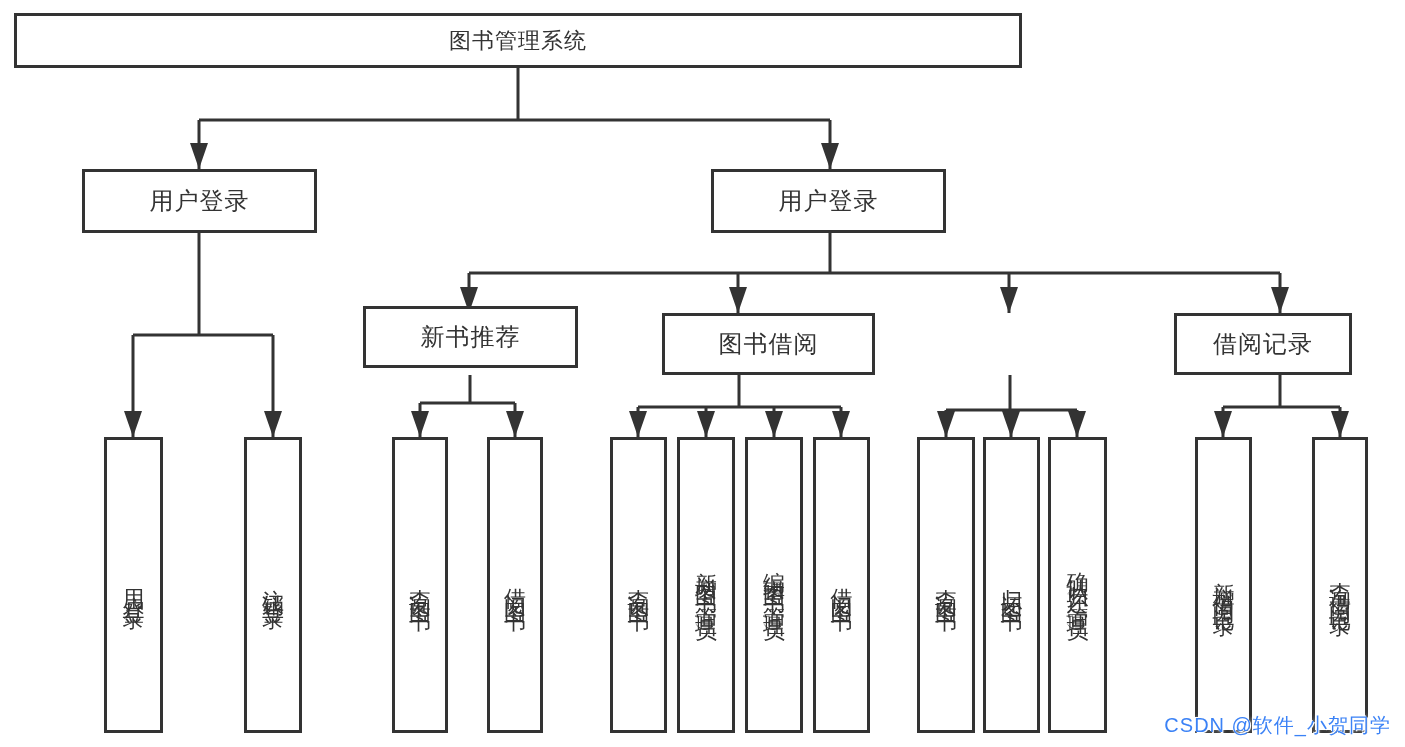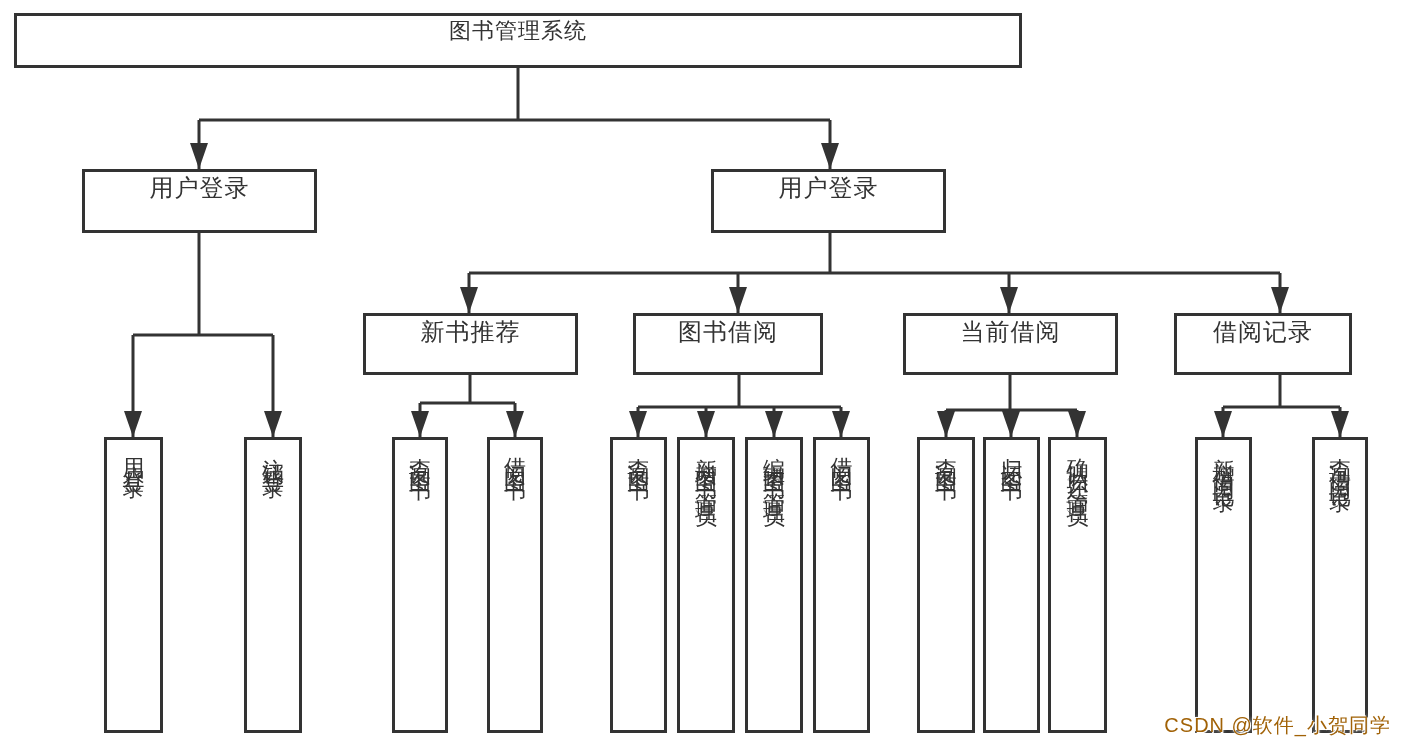--- a/index.html
+++ b/index.html
@@ -16,61 +16,61 @@
     position: absolute;
     left: 0; top: 0;
     width: 1405px; height: 747px;
   }
   .box {
     position: absolute;
     box-sizing: border-box;
     background: #ffffff;
     border: 3px solid #333333;
     display: flex;
-    align-items: flex-start;
+    align-items: center;
     justify-content: center;
     color: #333333;
   }
   .box-h { font-size: 24px; letter-spacing: 1px; }
   .box-root { font-size: 22px; letter-spacing: 1px; }
   .box-leaf { font-size: 22px; }
   .box-leaf .vtext {
     writing-mode: vertical-rl;
     text-orientation: mixed;
     letter-spacing: 7px;
     line-height: 1;
     white-space: nowrap;
   }
   
   #n-root        { left: 14px;   top: 13px;  width: 1008px; height: 55px; }
   #n-user-login-group { left: 82px;  top: 169px; width: 235px; height: 64px; }
   #n-book-mgmt-group  { left: 711px; top: 169px; width: 235px; height: 64px; }
-  #n-new-book    { left: 363px;  top: 313px; width: 215px; height: 62px; }
-  #n-book-borrow { left: 633px;  top: 313px; width: 190px; height: 62px; }
+  #n-new-book    { left: 363px;  top: 306px; width: 215px; height: 62px; }
+  #n-book-borrow { left: 662px;  top: 313px; width: 213px; height: 62px; }
   #n-current     { left: 903px;  top: 313px; width: 215px; height: 62px; }
   #n-records     { left: 1174px; top: 313px; width: 178px; height: 62px; }
   #l-user-login { left: 104px;  top: 437px; width: 59px; height: 296px; }
   #l-logout     { left: 244px;  top: 437px; width: 58px; height: 296px; }
   #l-nb-query   { left: 392px;  top: 437px; width: 56px; height: 296px; }
   #l-nb-borrow  { left: 487px;  top: 437px; width: 56px; height: 296px; }
   #l-bb-query   { left: 610px;  top: 437px; width: 57px; height: 296px; }
   #l-bb-add     { left: 677px;  top: 437px; width: 58px; height: 296px; }
   #l-bb-edit    { left: 745px;  top: 437px; width: 58px; height: 296px; }
   #l-bb-borrow  { left: 813px;  top: 437px; width: 57px; height: 296px; }
   #l-cb-query   { left: 917px;  top: 437px; width: 58px; height: 296px; }
   #l-cb-return  { left: 983px;  top: 437px; width: 57px; height: 296px; }
   #l-cb-confirm { left: 1048px; top: 437px; width: 59px; height: 296px; }
   #l-br-add     { left: 1195px; top: 437px; width: 57px; height: 296px; }
   #l-br-query   { left: 1312px; top: 437px; width: 56px; height: 296px; }
   .watermark {
     position: absolute;
     right: 14px;
     bottom: 8px;
     font-size: 20px;
-    color: #a16207;
+    color: #3b82f6;
     letter-spacing: 1px;
     text-shadow: 1px 1px 0 #ffffff, -1px -1px 0 #ffffff, 0 0 4px #ffffff;
     white-space: nowrap;
   }
 </style>
 </head>
 <body>
 
 <div class="canvas">
 
@@ -124,23 +124,20 @@
   <div id="n-book-mgmt-group" class="box box-h">
     <span>用户登录</span>
   </div>
 
   <div id="n-new-book" class="box box-h">
     <span>新书推荐</span>
   </div>
   <div id="n-book-borrow" class="box box-h">
     <span>图书借阅</span>
   </div>
-  <div id="n-current" class="box box-h">
-    <span>当前借阅</span>
-  </div>
   <div id="n-records" class="box box-h">
     <span>借阅记录</span>
   </div>
 
   <div id="l-user-login" class="box box-leaf">
     <span class="vtext">用户登录</span>
   </div>
   <div id="l-logout" class="box box-leaf">
     <span class="vtext">注销登录</span>
   </div>

